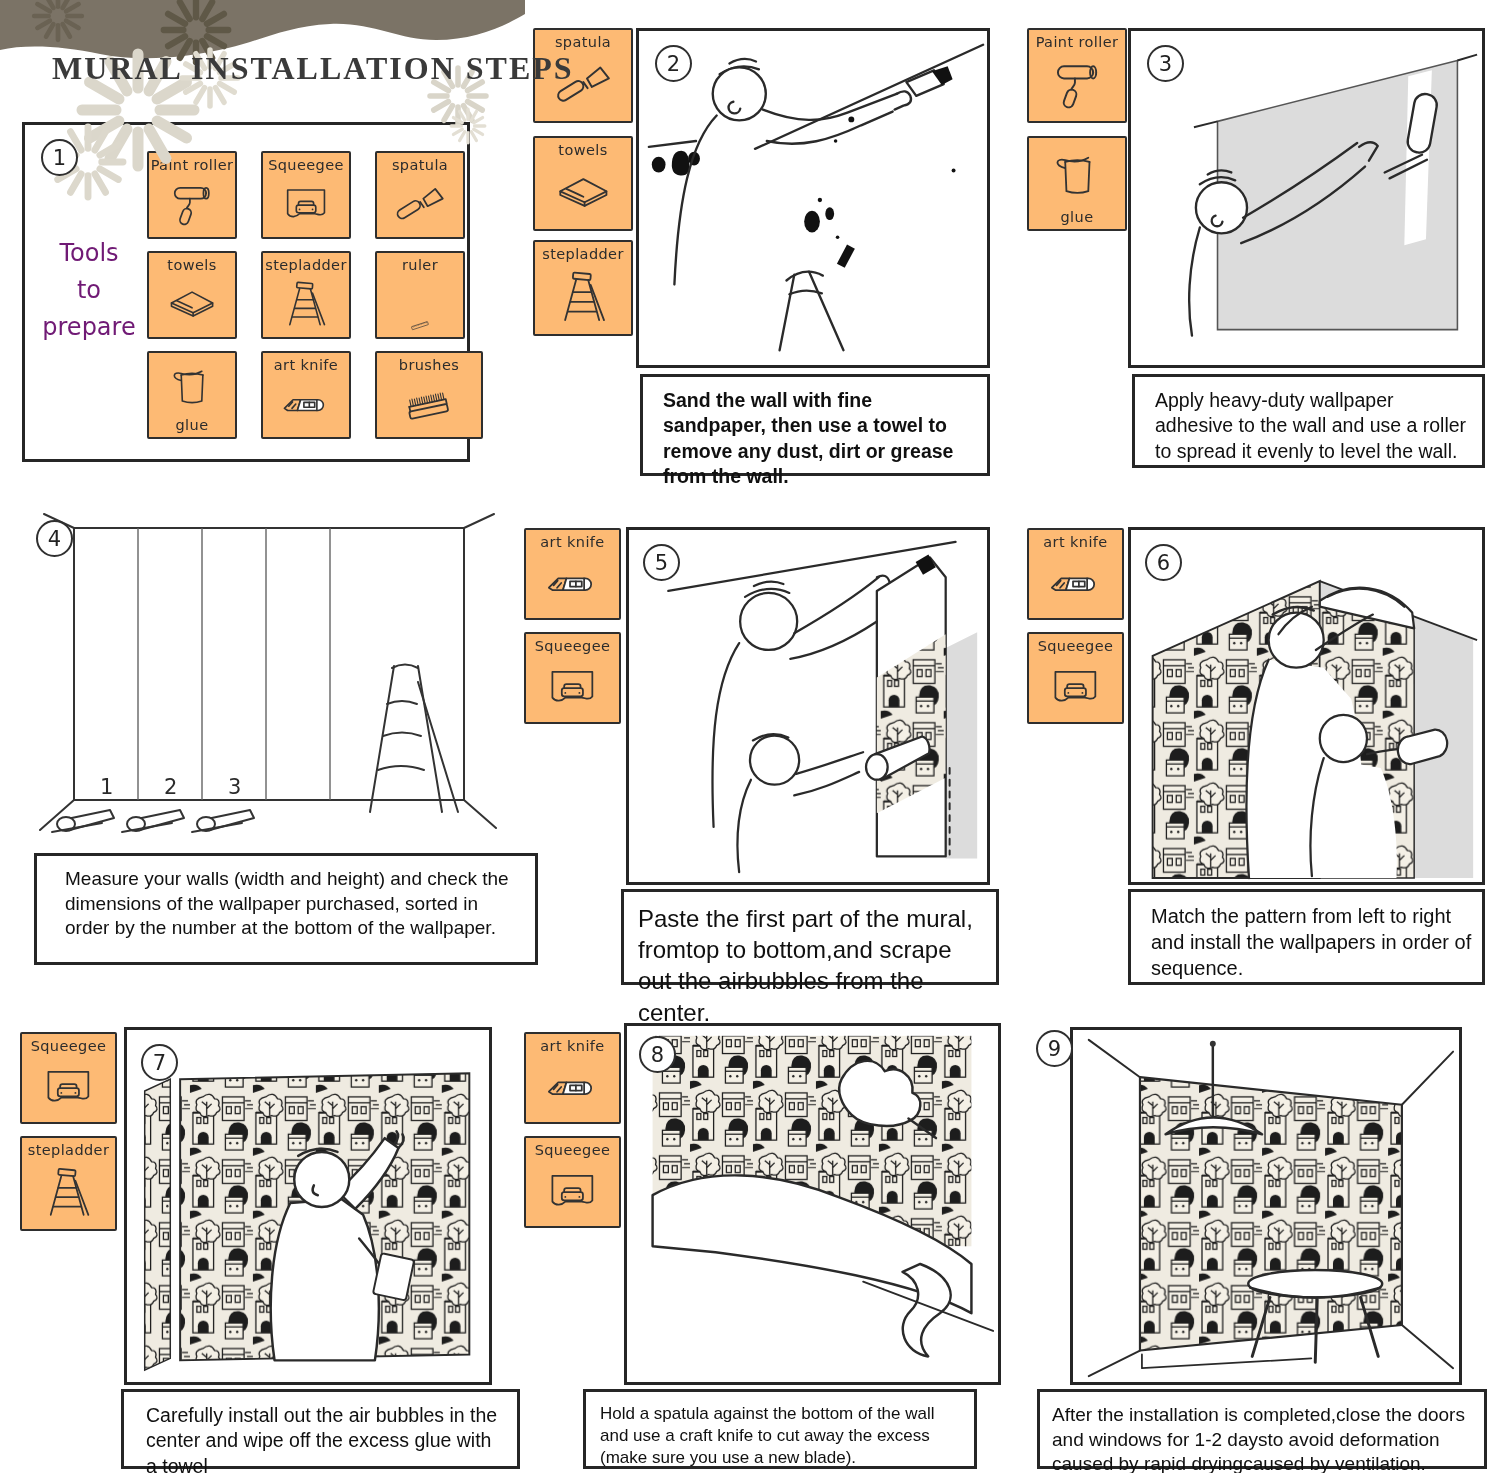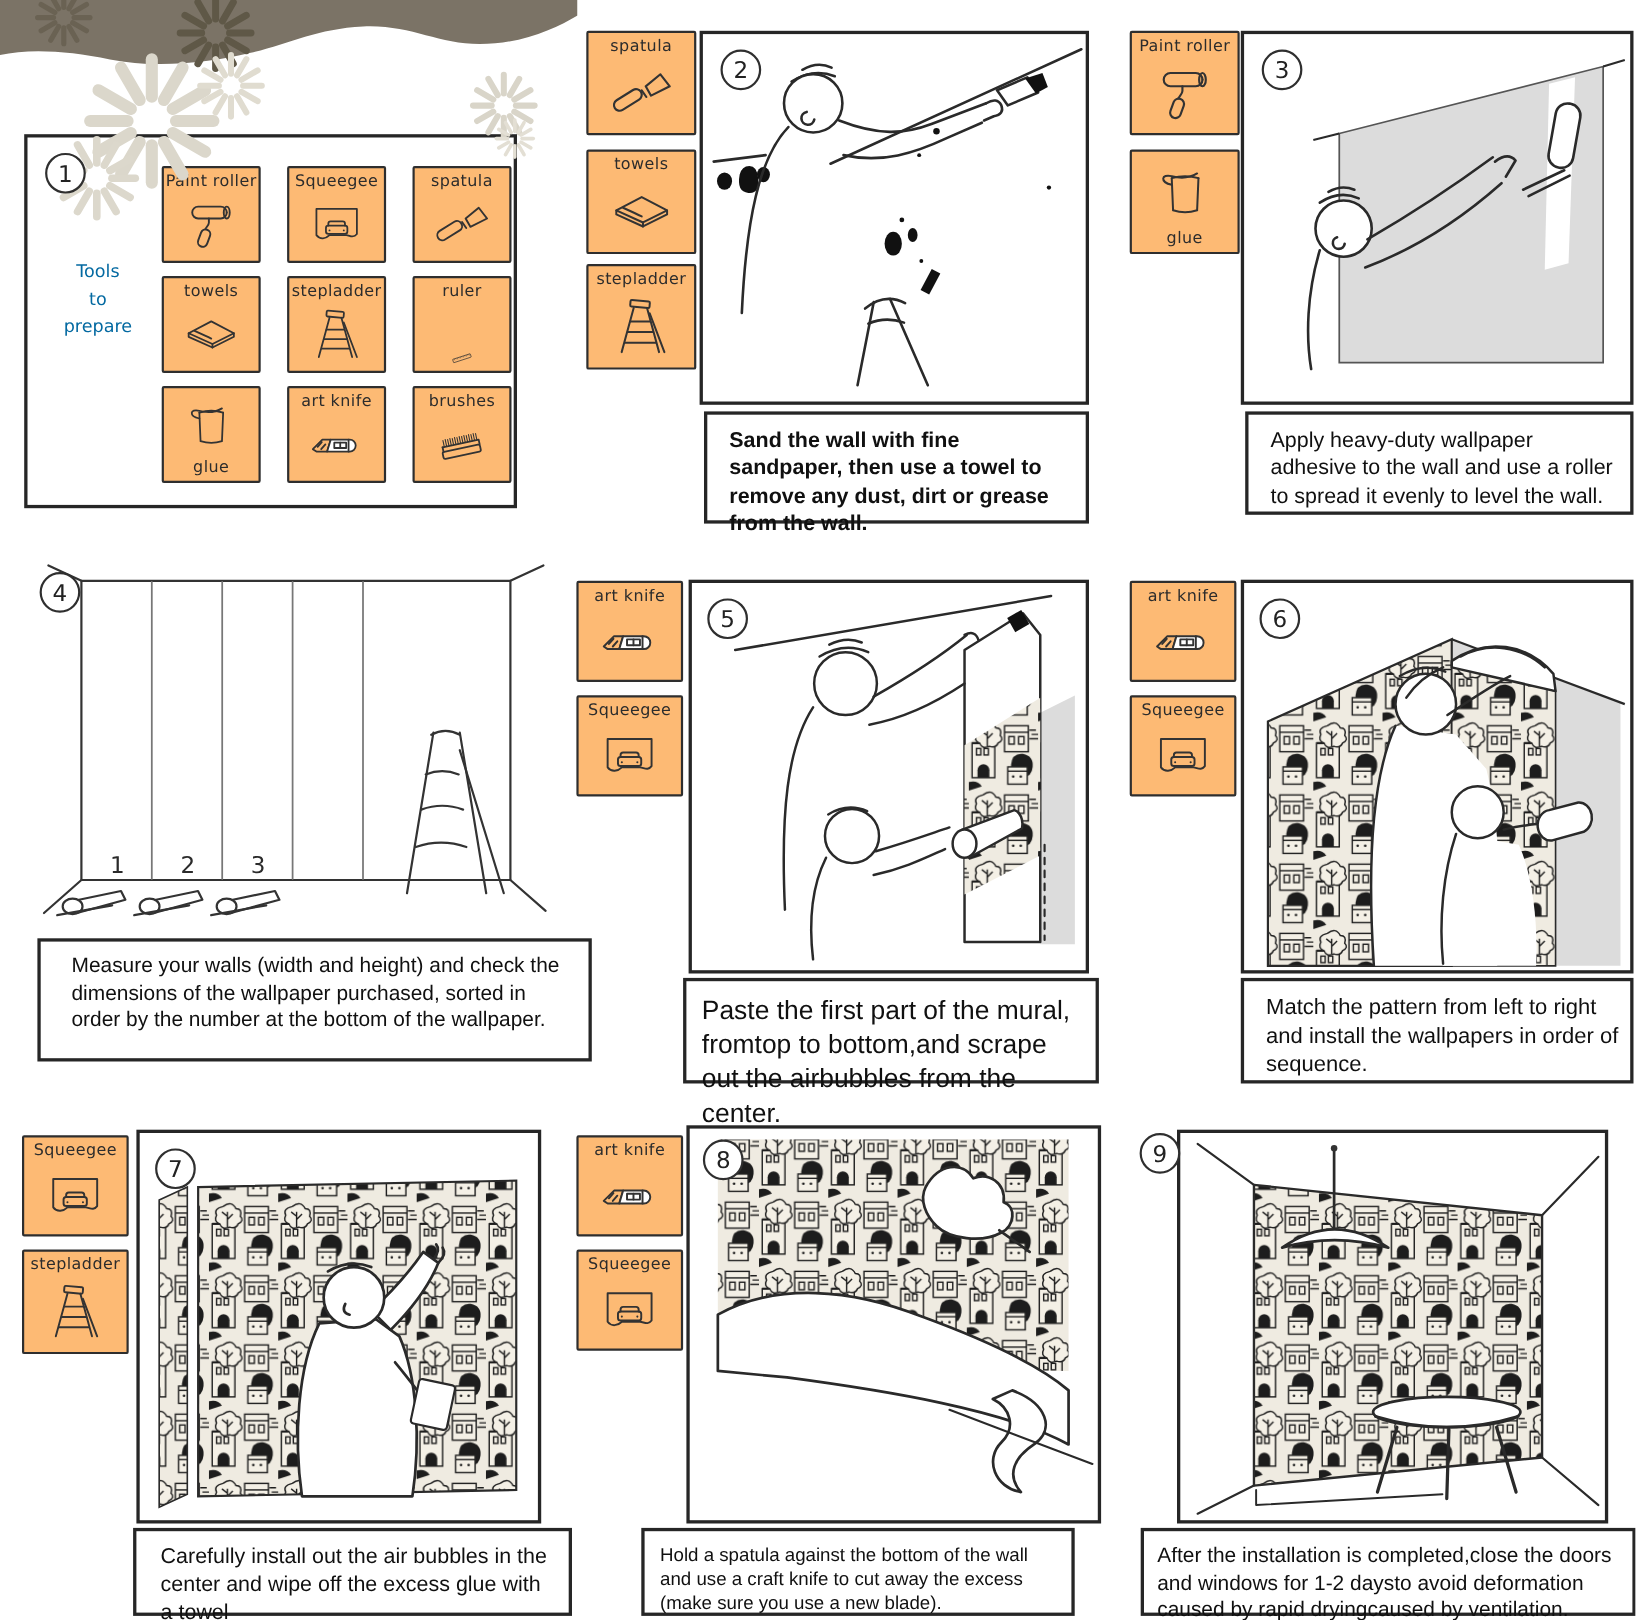--- a/index.html
+++ b/index.html
@@ -14,21 +14,21 @@
   .tile .tlabel{font-family:"DejaVu Sans",sans-serif;font-size:14.5px;color:#2c2c2c;
                 letter-spacing:.4px;white-space:nowrap;line-height:1.1;}
   .tile svg.ticon{flex:1 1 auto;width:66%;min-height:0;}
   .tile.label-bottom{flex-direction:column-reverse;}
   .circ{position:absolute;width:33px;height:33px;border:2.5px solid #2f2f2f;border-radius:50%;
         background:#fff;display:flex;align-items:center;justify-content:center;
         font-family:"DejaVu Sans",sans-serif;font-size:21px;color:#222;z-index:6;}
   .title{position:absolute;left:52px;top:50px;font-family:"Liberation Serif",serif;font-weight:700;
          font-size:32px;letter-spacing:2px;color:#3a3a3a;z-index:3;white-space:nowrap;}
   .tools-label{position:absolute;left:8px;top:110px;width:112px;text-align:center;
-               font-family:"DejaVu Sans",sans-serif;font-size:16px;color:#0369a1;line-height:1.55;}
+               font-family:"DejaVu Sans",sans-serif;font-size:24px;color:#701a75;line-height:1.55;}
   .tools-label span{display:block;}
   .freebadge{z-index:7;}
 </style>
 </head>
 <body>
 
 <svg width="0" height="0" style="position:absolute" aria-hidden="true">
   <defs>
     <pattern id="mural" width="64" height="64" patternUnits="userSpaceOnUse">
       <rect width="64" height="64" fill="#efebe1"></rect>
@@ -180,20 +180,21 @@
   <svg style="position:absolute;left:0;top:0;z-index:1" width="525" height="210" viewBox="0 0 525 210">
     <path d="M0,0 H525 V14 C505,26 474,40 436,40 C398,40 372,22 330,24 C288,26 262,40 228,48 C186,58 140,62 100,54 C62,46 26,44 0,50 Z" fill="#7b7366"></path>
     <use href="#sym-flower" transform="translate(196,30) scale(1.15)" style="color:#5f5847"></use>
     <use href="#sym-flower" transform="translate(58,16) scale(0.85)" style="color:#6a6253"></use>
     <use href="#sym-flower" transform="translate(138,110) scale(2.0)" style="color:#dbd7cb"></use>
     <use href="#sym-flower" transform="translate(88,162) scale(1.25)" style="color:#dcd8cc"></use>
     <use href="#sym-flower" transform="translate(210,78) scale(1.0)" style="color:#e0dcd0"></use>
     <use href="#sym-flower" transform="translate(458,96) scale(1.0)" style="color:#d9d5c9"></use>
     <use href="#sym-flower" transform="translate(468,126) scale(0.6)" style="color:#e3dfd4"></use>
   </svg>
+  <div class="title">MURAL INSTALLATION STEPS</div>
 
   <div class="panel" style="left:22px;top:122px;width:448px;height:340px;">
     <div class="circ" style="left:16px;top:14px;">1</div>
     <div class="tools-label">
       <span>Tools</span>
       <span>to</span>
       <span>prepare</span>
     </div>
 
     <div class="tile" style="left:122px;top:26px;width:90px;height:88px;">
@@ -237,21 +238,21 @@
       <svg class="ticon" viewBox="0 0 100 100">
           <use href="#sym-glue"></use>
         </svg>
     </div>
     <div class="tile" style="left:236px;top:226px;width:90px;height:88px;">
       <div class="tlabel">art knife</div>
       <svg class="ticon" viewBox="0 0 100 100">
           <use href="#sym-art-knife"></use>
         </svg>
     </div>
-    <div class="tile" style="left:350px;top:226px;width:90px;height:88px;">
+    <div class="tile" style="left:350px;top:226px;width:108px;height:88px;">
       <div class="tlabel">brushes</div>
       <svg class="ticon" viewBox="0 0 100 100">
           <use href="#sym-brush"></use>
         </svg>
     </div>
   </div>
 
   <div class="tile" style="left:533px;top:28px;width:100px;height:95px;">
     <div class="tlabel">spatula</div>
     <svg class="ticon" viewBox="0 0 100 100">

